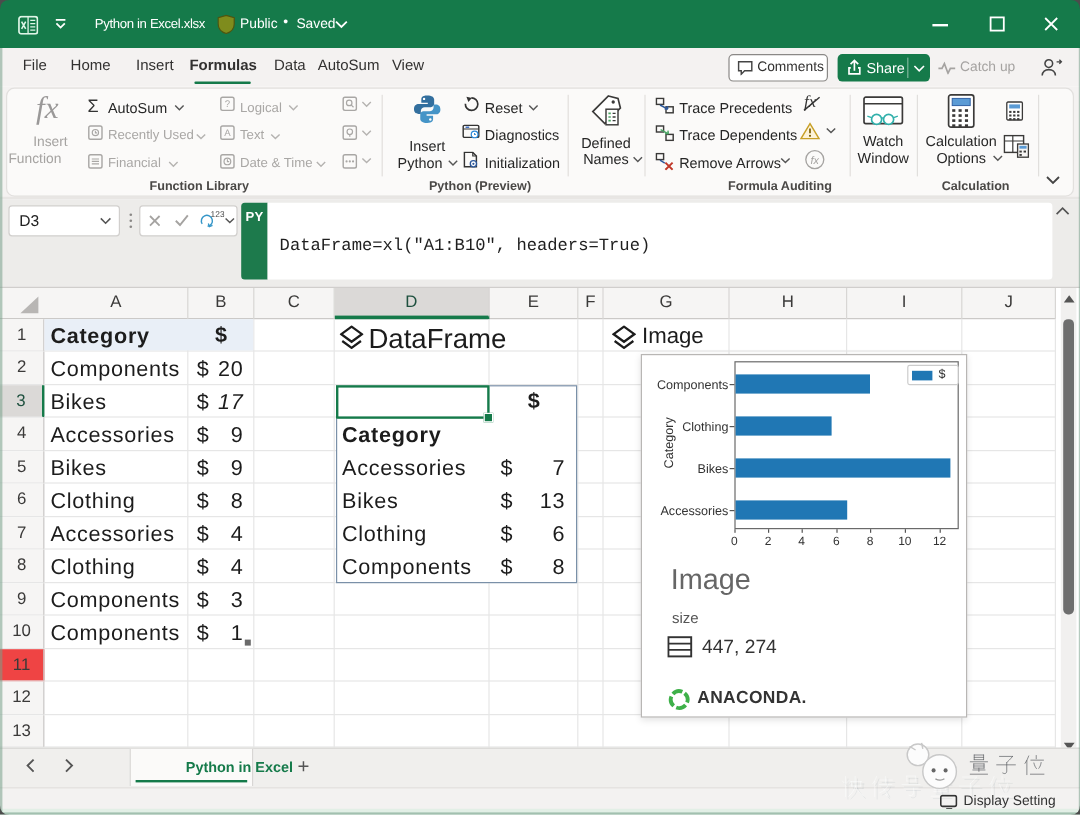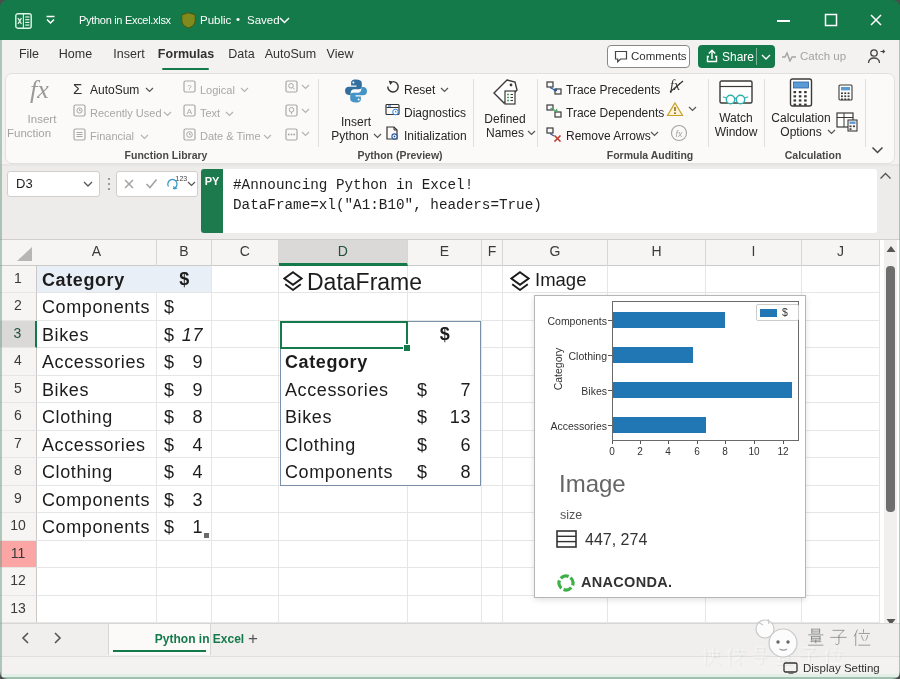--- a/index.html
+++ b/index.html
@@ -329,21 +329,20 @@
       <path d="M3.5 12.5 A4.6 4.6 0 1 1 8 14.6" fill="none" stroke="#3596c8" stroke-width="1.2"></path>
       <path d="M8.6 12.2 l0.9 2.6 2.6-0.9" fill="none" stroke="#3596c8" stroke-width="1.1"></path>
       <text x="10.5" y="6.5" font-size="7" fill="#444" font-family="Liberation Sans">123</text>
     </svg>
     <svg style="position:absolute;left:187px;top:181px;" width="9" height="6" viewBox="0 0 9 6">
       <path d="M1 1 L4.5 4.5 L8 1" fill="none" stroke="#555" stroke-width="1.2"></path>
     </svg>
     <div style="position:absolute;left:201px;top:169px;width:22px;height:64px;background:#1d7a4c;border-radius:3px 0 0 3px;"></div>
     <div style="position:absolute;left:201px;top:175px;width:22px;text-align:center;font-size:11px;font-weight:bold;color:#fff;">PY</div>
     <div style="position:absolute;left:223px;top:169px;width:654px;height:64px;background:#fff;border-radius:0 3px 3px 0;"></div>
-    <div style="position:absolute;left:233px;top:177px;font-family:'Liberation Mono',monospace;font-size:14.3px;color:#1f1f1f;white-space:pre;">#Announcing Python in Excel!</div>
     <div style="position:absolute;left:233px;top:197px;font-family:'Liberation Mono',monospace;font-size:14.3px;color:#1f1f1f;white-space:pre;">DataFrame=xl("A1:B10", headers=True)</div>
     <svg style="position:absolute;left:879px;top:172px;" width="13" height="9" viewBox="0 0 13 9">
       <path d="M1.5 6.5 L6.5 1.5 L11.5 6.5" fill="none" stroke="#555" stroke-width="1.4"></path>
     </svg>
     <div style="position:absolute;left:0;top:240.0px;width:880px;height:25.5px;background:#f6f5f4;border-bottom:1px solid #cbc9c7;box-sizing:border-box;"></div>
     <svg style="position:absolute;left:14px;top:245px;" width="20" height="18" viewBox="0 0 20 18">
       <polygon points="18,2 18,16 3,16" fill="#b8b6b4"></polygon>
     </svg>
     <div style="position:absolute;left:37px;top:240.0px;width:120px;height:25.5px;background:transparent;box-sizing:border-box;border-right:1px solid #d8d6d4;line-height:23.5px;text-align:center;font-size:14px;color:#3b3a39;">A</div>
     <div style="position:absolute;left:157px;top:240.0px;width:55px;height:25.5px;background:transparent;box-sizing:border-box;border-right:1px solid #d8d6d4;line-height:23.5px;text-align:center;font-size:14px;color:#3b3a39;">B</div>
@@ -358,21 +357,21 @@
     <div style="position:absolute;left:0;top:265.5px;width:37px;height:27.5px;background:#f6f5f4;border-right:1px solid #cbc9c7;border-bottom:1px solid #e6e6e6;box-sizing:border-box;line-height:25.5px;text-align:center;font-size:14px;color:#3b3a39;">1</div>
     <div style="position:absolute;left:0;top:293.0px;width:37px;height:27.5px;background:#f6f5f4;border-right:1px solid #cbc9c7;border-bottom:1px solid #e6e6e6;box-sizing:border-box;line-height:25.5px;text-align:center;font-size:14px;color:#3b3a39;">2</div>
     <div style="position:absolute;left:0;top:320.5px;width:37px;height:27.5px;background:#dbd9d7;border-right:2.5px solid #157a4a;border-bottom:1px solid #e6e6e6;box-sizing:border-box;line-height:25.5px;text-align:center;font-size:14px;color:#1f513f;">3</div>
     <div style="position:absolute;left:0;top:348.0px;width:37px;height:27.5px;background:#f6f5f4;border-right:1px solid #cbc9c7;border-bottom:1px solid #e6e6e6;box-sizing:border-box;line-height:25.5px;text-align:center;font-size:14px;color:#3b3a39;">4</div>
     <div style="position:absolute;left:0;top:375.5px;width:37px;height:27.5px;background:#f6f5f4;border-right:1px solid #cbc9c7;border-bottom:1px solid #e6e6e6;box-sizing:border-box;line-height:25.5px;text-align:center;font-size:14px;color:#3b3a39;">5</div>
     <div style="position:absolute;left:0;top:403.0px;width:37px;height:27.5px;background:#f6f5f4;border-right:1px solid #cbc9c7;border-bottom:1px solid #e6e6e6;box-sizing:border-box;line-height:25.5px;text-align:center;font-size:14px;color:#3b3a39;">6</div>
     <div style="position:absolute;left:0;top:430.5px;width:37px;height:27.5px;background:#f6f5f4;border-right:1px solid #cbc9c7;border-bottom:1px solid #e6e6e6;box-sizing:border-box;line-height:25.5px;text-align:center;font-size:14px;color:#3b3a39;">7</div>
     <div style="position:absolute;left:0;top:458.0px;width:37px;height:27.5px;background:#f6f5f4;border-right:1px solid #cbc9c7;border-bottom:1px solid #e6e6e6;box-sizing:border-box;line-height:25.5px;text-align:center;font-size:14px;color:#3b3a39;">8</div>
     <div style="position:absolute;left:0;top:485.5px;width:37px;height:27.5px;background:#f6f5f4;border-right:1px solid #cbc9c7;border-bottom:1px solid #e6e6e6;box-sizing:border-box;line-height:25.5px;text-align:center;font-size:14px;color:#3b3a39;">9</div>
     <div style="position:absolute;left:0;top:513.0px;width:37px;height:27.5px;background:#f6f5f4;border-right:1px solid #cbc9c7;border-bottom:1px solid #e6e6e6;box-sizing:border-box;line-height:25.5px;text-align:center;font-size:14px;color:#3b3a39;">10</div>
-    <div style="position:absolute;left:0;top:540.5px;width:37px;height:27.5px;background:#fca5a5;border-right:1px solid #cbc9c7;border-bottom:1px solid #e6e6e6;box-sizing:border-box;line-height:25.5px;text-align:center;font-size:14px;color:#3b3a39;">11</div>
+    <div style="position:absolute;left:0;top:540.5px;width:37px;height:27.5px;background:#ef4444;border-right:1px solid #cbc9c7;border-bottom:1px solid #e6e6e6;box-sizing:border-box;line-height:25.5px;text-align:center;font-size:14px;color:#3b3a39;">11</div>
     <div style="position:absolute;left:0;top:568.0px;width:37px;height:27.5px;background:#f6f5f4;border-right:1px solid #cbc9c7;border-bottom:1px solid #e6e6e6;box-sizing:border-box;line-height:25.5px;text-align:center;font-size:14px;color:#3b3a39;">12</div>
     <div style="position:absolute;left:0;top:595.5px;width:37px;height:27.5px;background:#f6f5f4;border-right:1px solid #cbc9c7;border-bottom:1px solid #e6e6e6;box-sizing:border-box;line-height:25.5px;text-align:center;font-size:14px;color:#3b3a39;">13</div>
     <div style="position:absolute;left:37px;top:292.0px;width:843px;height:1px;background:#e6e6e6;"></div>
     <div style="position:absolute;left:37px;top:319.5px;width:843px;height:1px;background:#e6e6e6;"></div>
     <div style="position:absolute;left:37px;top:347.0px;width:843px;height:1px;background:#e6e6e6;"></div>
     <div style="position:absolute;left:37px;top:374.5px;width:843px;height:1px;background:#e6e6e6;"></div>
     <div style="position:absolute;left:37px;top:402.0px;width:843px;height:1px;background:#e6e6e6;"></div>
     <div style="position:absolute;left:37px;top:429.5px;width:843px;height:1px;background:#e6e6e6;"></div>
     <div style="position:absolute;left:37px;top:457.0px;width:843px;height:1px;background:#e6e6e6;"></div>
     <div style="position:absolute;left:37px;top:484.5px;width:843px;height:1px;background:#e6e6e6;"></div>
@@ -389,20 +388,21 @@
     <div style="position:absolute;left:502px;top:265.5px;width:1px;height:357.5px;background:#e6e6e6;"></div>
     <div style="position:absolute;left:607px;top:265.5px;width:1px;height:357.5px;background:#e6e6e6;"></div>
     <div style="position:absolute;left:705px;top:265.5px;width:1px;height:357.5px;background:#e6e6e6;"></div>
     <div style="position:absolute;left:801px;top:265.5px;width:1px;height:357.5px;background:#e6e6e6;"></div>
     <div style="position:absolute;left:879px;top:265.5px;width:1px;height:357.5px;background:#e6e6e6;"></div>
     <div style="position:absolute;left:37px;top:265.5px;width:174px;height:26.5px;background:#e9eff7;"></div>
     <div style="position:absolute;left:42px;top:269.5px;font-size:18px;color:#1c1c1c;letter-spacing:0.6px;font-weight:bold;">Category</div>
     <div style="position:absolute;left:157px;top:268.5px;width:55px;text-align:center;font-size:18px;color:#1c1c1c;letter-spacing:0.6px;font-weight:bold;">$</div>
     <div style="position:absolute;left:42px;top:297.0px;font-size:18px;color:#1c1c1c;letter-spacing:0.6px;">Components</div>
     <div style="position:absolute;left:164px;top:297.0px;font-size:18px;color:#1c1c1c;letter-spacing:0.6px;">$</div>
+    <div style="position:absolute;left:0;top:297.0px;width:203px;text-align:right;font-size:18px;color:#1c1c1c;letter-spacing:0.6px;">20</div>
     <div style="position:absolute;left:42px;top:324.5px;font-size:18px;color:#1c1c1c;letter-spacing:0.6px;">Bikes</div>
     <div style="position:absolute;left:164px;top:324.5px;font-size:18px;color:#1c1c1c;letter-spacing:0.6px;">$</div>
     <div style="position:absolute;left:0;top:324.5px;width:203px;text-align:right;font-size:18px;color:#1c1c1c;letter-spacing:0.6px;font-style:italic;">17</div>
     <div style="position:absolute;left:42px;top:352.0px;font-size:18px;color:#1c1c1c;letter-spacing:0.6px;">Accessories</div>
     <div style="position:absolute;left:164px;top:352.0px;font-size:18px;color:#1c1c1c;letter-spacing:0.6px;">$</div>
     <div style="position:absolute;left:0;top:352.0px;width:203px;text-align:right;font-size:18px;color:#1c1c1c;letter-spacing:0.6px;">9</div>
     <div style="position:absolute;left:42px;top:379.5px;font-size:18px;color:#1c1c1c;letter-spacing:0.6px;">Bikes</div>
     <div style="position:absolute;left:164px;top:379.5px;font-size:18px;color:#1c1c1c;letter-spacing:0.6px;">$</div>
     <div style="position:absolute;left:0;top:379.5px;width:203px;text-align:right;font-size:18px;color:#1c1c1c;letter-spacing:0.6px;">9</div>
     <div style="position:absolute;left:42px;top:407.0px;font-size:18px;color:#1c1c1c;letter-spacing:0.6px;">Clothing</div>

